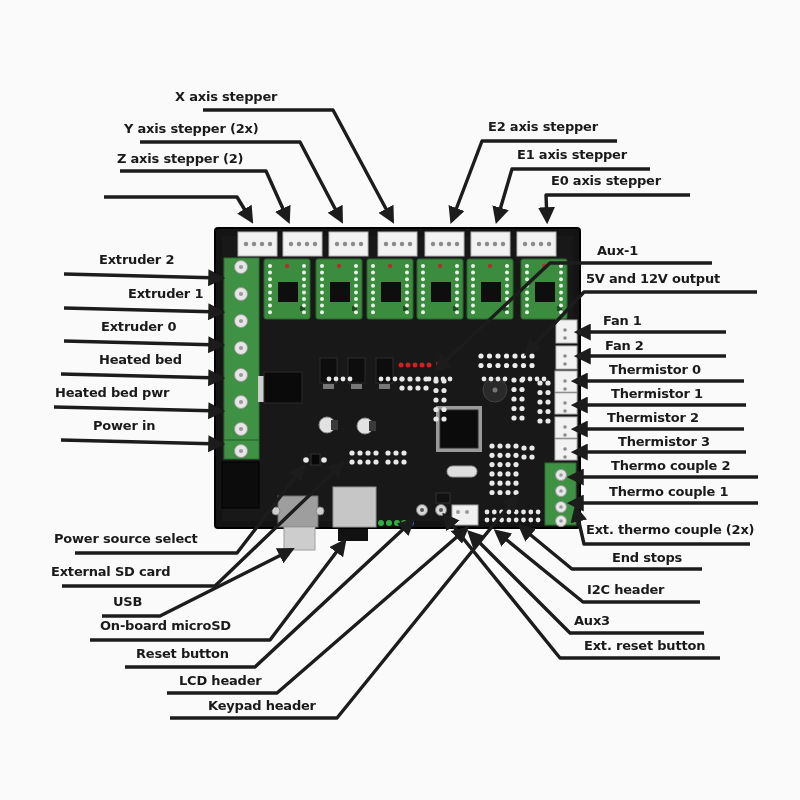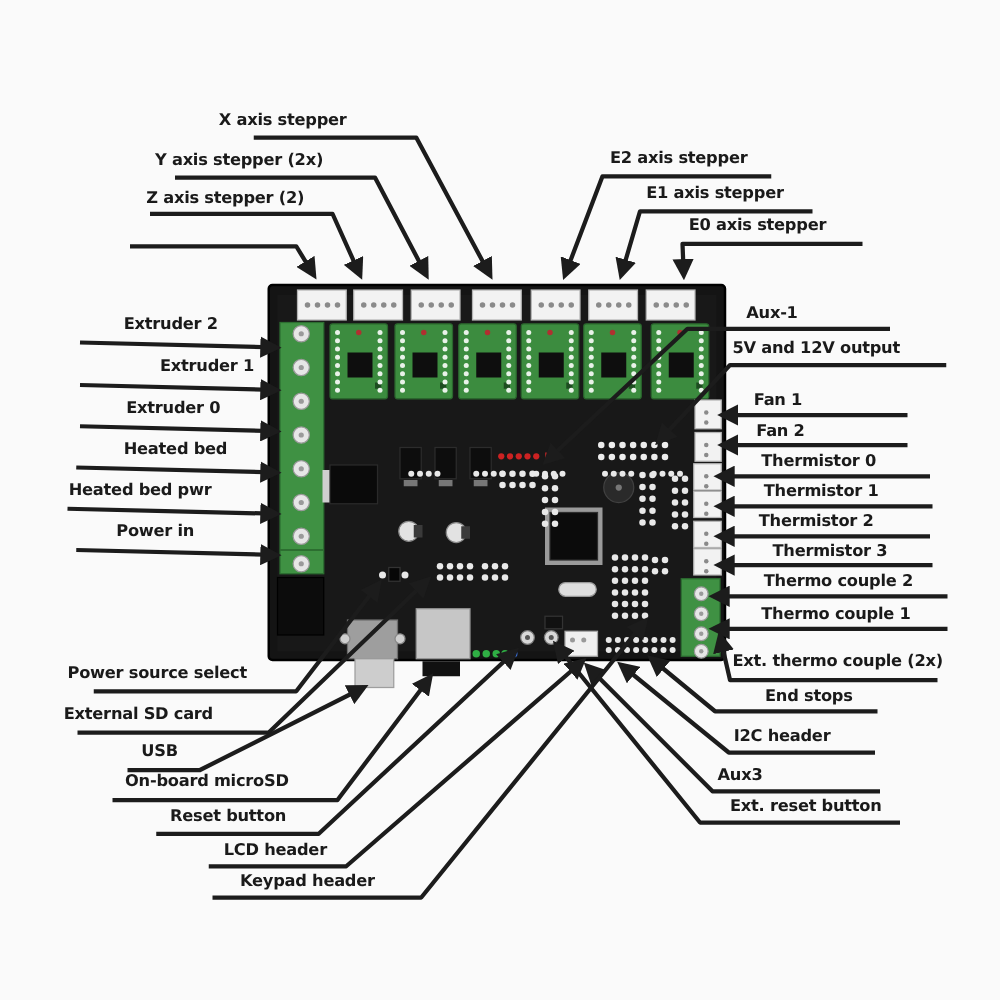--- a/index.html
+++ b/index.html
@@ -537,14 +537,14 @@
     <div class="callout-label" style="left: 584px; top: 548px; margin-left: 28px;">End stops</div>
     <div class="callout-label" style="left: 587px; top: 580px;">I2C header</div>
     <div class="callout-label" style="left: 574px; top: 611px;">Aux3</div>
     <div class="callout-label" style="left: 564px; top: 636px; margin-left: 20px;">Ext. reset button</div>
     <div class="callout-label" style="left: 54px; top: 529px;">Power source select</div>
     <div class="callout-label" style="left: 51px; top: 562px;">External SD card</div>
     <div class="callout-label" style="left: 113px; top: 592px;">USB</div>
     <div class="callout-label" style="left: 100px; top: 616px;">On-board microSD</div>
     <div class="callout-label" style="left: 136px; top: 644px;">Reset button</div>
     <div class="callout-label" style="left: 179px; top: 671px;">LCD header</div>
-    <div class="callout-label" style="left: 192px; top: 696px;">Keypad header</div>
+    <div class="callout-label" style="left: 208px; top: 696px;">Keypad header</div>
   </div>
 
 </body></html>

